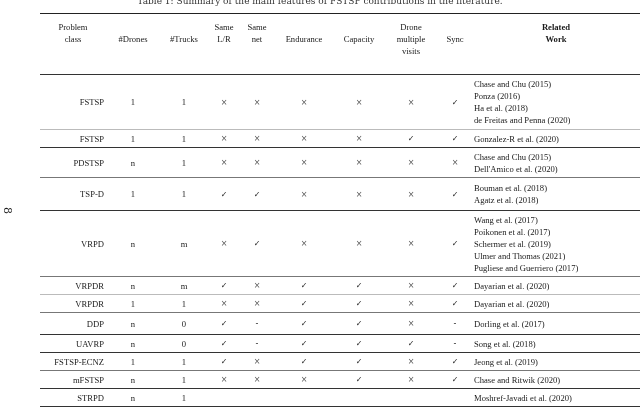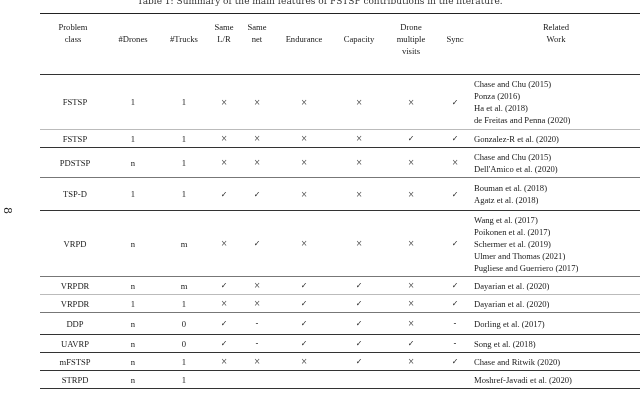--- a/index.html
+++ b/index.html
@@ -22,23 +22,23 @@
     font-family: "Liberation Serif", "DejaVu Serif", serif;
   }
   table.main th {
     font-weight: normal; vertical-align: top; padding: 7px 2px 0 2px;
     height: 41px; line-height: 12px; text-align: center;
     border-top: 1.5px solid #222; border-bottom: 1.2px solid #333;
   }
   table.main td {
     text-align: center; vertical-align: middle; padding: 0 2px; line-height: 12px;
   }
-  table.main td.cls { text-align: center; padding-left: 6px; }
+  table.main td.cls { text-align: right; padding-left: 6px; }
   table.main td.ref { text-align: left; padding-right: 2px; }
-  table.main th.ref { text-align: center; }
+  table.main th.ref { text-align: center; font-weight: bold; }
   tr.sep-thin td { border-bottom: 1px solid #bbb; }
   tr.sep-thick td { border-bottom: 1.5px solid #333; }
   tr.sep-mid td { border-bottom: 1.5px solid #777; }
   .mark { font-family: "DejaVu Sans", sans-serif; font-size: 8px; }
   .mark.cross { color: #555; }
   .ref-line { display: block; white-space: nowrap; }
 </style>
 </head>
 <body>
 
@@ -205,20 +205,34 @@
         <td><span class="mark check">✓</span></td>
         <td><span class="mark dash">-</span></td>
         <td><span class="mark check">✓</span></td>
         <td><span class="mark check">✓</span></td>
         <td><span class="mark check">✓</span></td>
         <td><span class="mark dash">-</span></td>
         <td class="ref">
           <span class="ref-line">Song et al. (2018)</span>
         </td>
       </tr>
+      <tr class="sep-mid" style="height: 18px;">
+        <td class="cls">FSTSP-ECNZ</td>
+        <td>1</td>
+        <td>1</td>
+        <td><span class="mark check">✓</span></td>
+        <td><span class="mark cross">×</span></td>
+        <td><span class="mark check">✓</span></td>
+        <td><span class="mark check">✓</span></td>
+        <td><span class="mark cross">×</span></td>
+        <td><span class="mark check">✓</span></td>
+        <td class="ref">
+          <span class="ref-line">Jeong et al. (2019)</span>
+        </td>
+      </tr>
       <tr class="sep-thick" style="height: 18px;">
         <td class="cls">mFSTSP</td>
         <td>n</td>
         <td>1</td>
         <td><span class="mark cross">×</span></td>
         <td><span class="mark cross">×</span></td>
         <td><span class="mark cross">×</span></td>
         <td><span class="mark check">✓</span></td>
         <td><span class="mark cross">×</span></td>
         <td><span class="mark check">✓</span></td>

